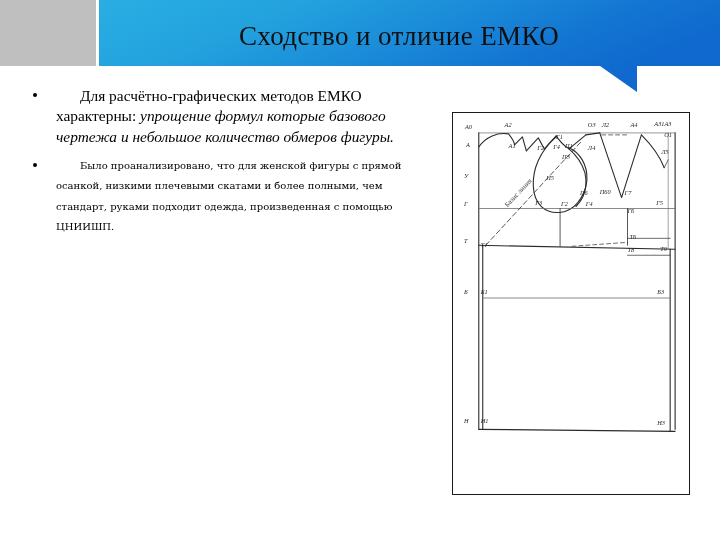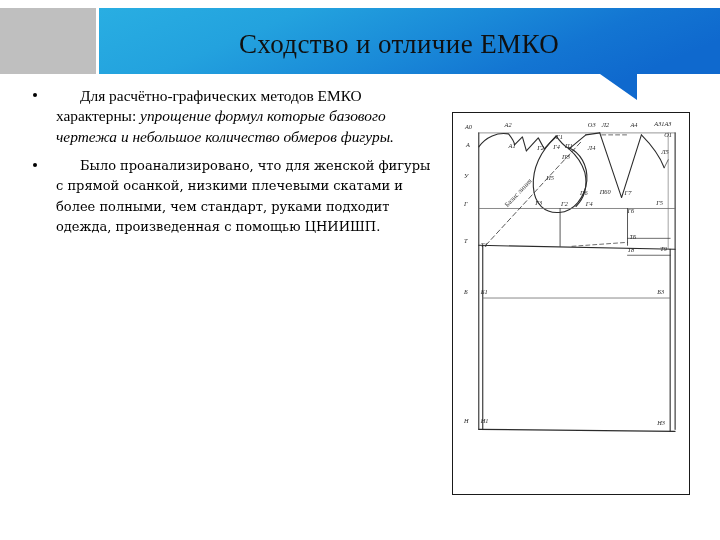--- a/index.html
+++ b/index.html
@@ -12,21 +12,21 @@
     background: #ffffff;
     font-family: "Liberation Serif", serif;
     overflow: hidden;
     position: relative;
   }
 
   
   #header-banner {
     position: absolute;
     left: 0;
-    top: 8px;
+    top: 0;
     width: 720px;
     height: 96px;
     pointer-events: none;
   }
   #gray-block {
     position: absolute;
     left: 0;
     top: 0;
     width: 96px;
     height: 66px;
@@ -87,21 +87,21 @@
     line-height: 20.4px;
     color: #000000;
     text-indent: 24px;
     text-align: left;
   }
   .bullet-text b { font-weight: normal; }
   .bullet-text i { font-style: italic; }
 
   
   .para-serif  { font-family: "Liberation Serif", serif; }
-  .para-sans   { font-family: "DejaVu Serif", serif; font-size: 13px; line-height: 20.2px; }
+  .para-sans   { font-family: "DejaVu Serif", serif; font-size: 10px; line-height: 20.2px; }
 
   
   #drawing-frame {
     position: absolute;
     left: 452px;
     top: 32px;
     width: 238px;
     height: 383px;
     border: 1.3px solid #1a1a1a;
     background: #ffffff;

